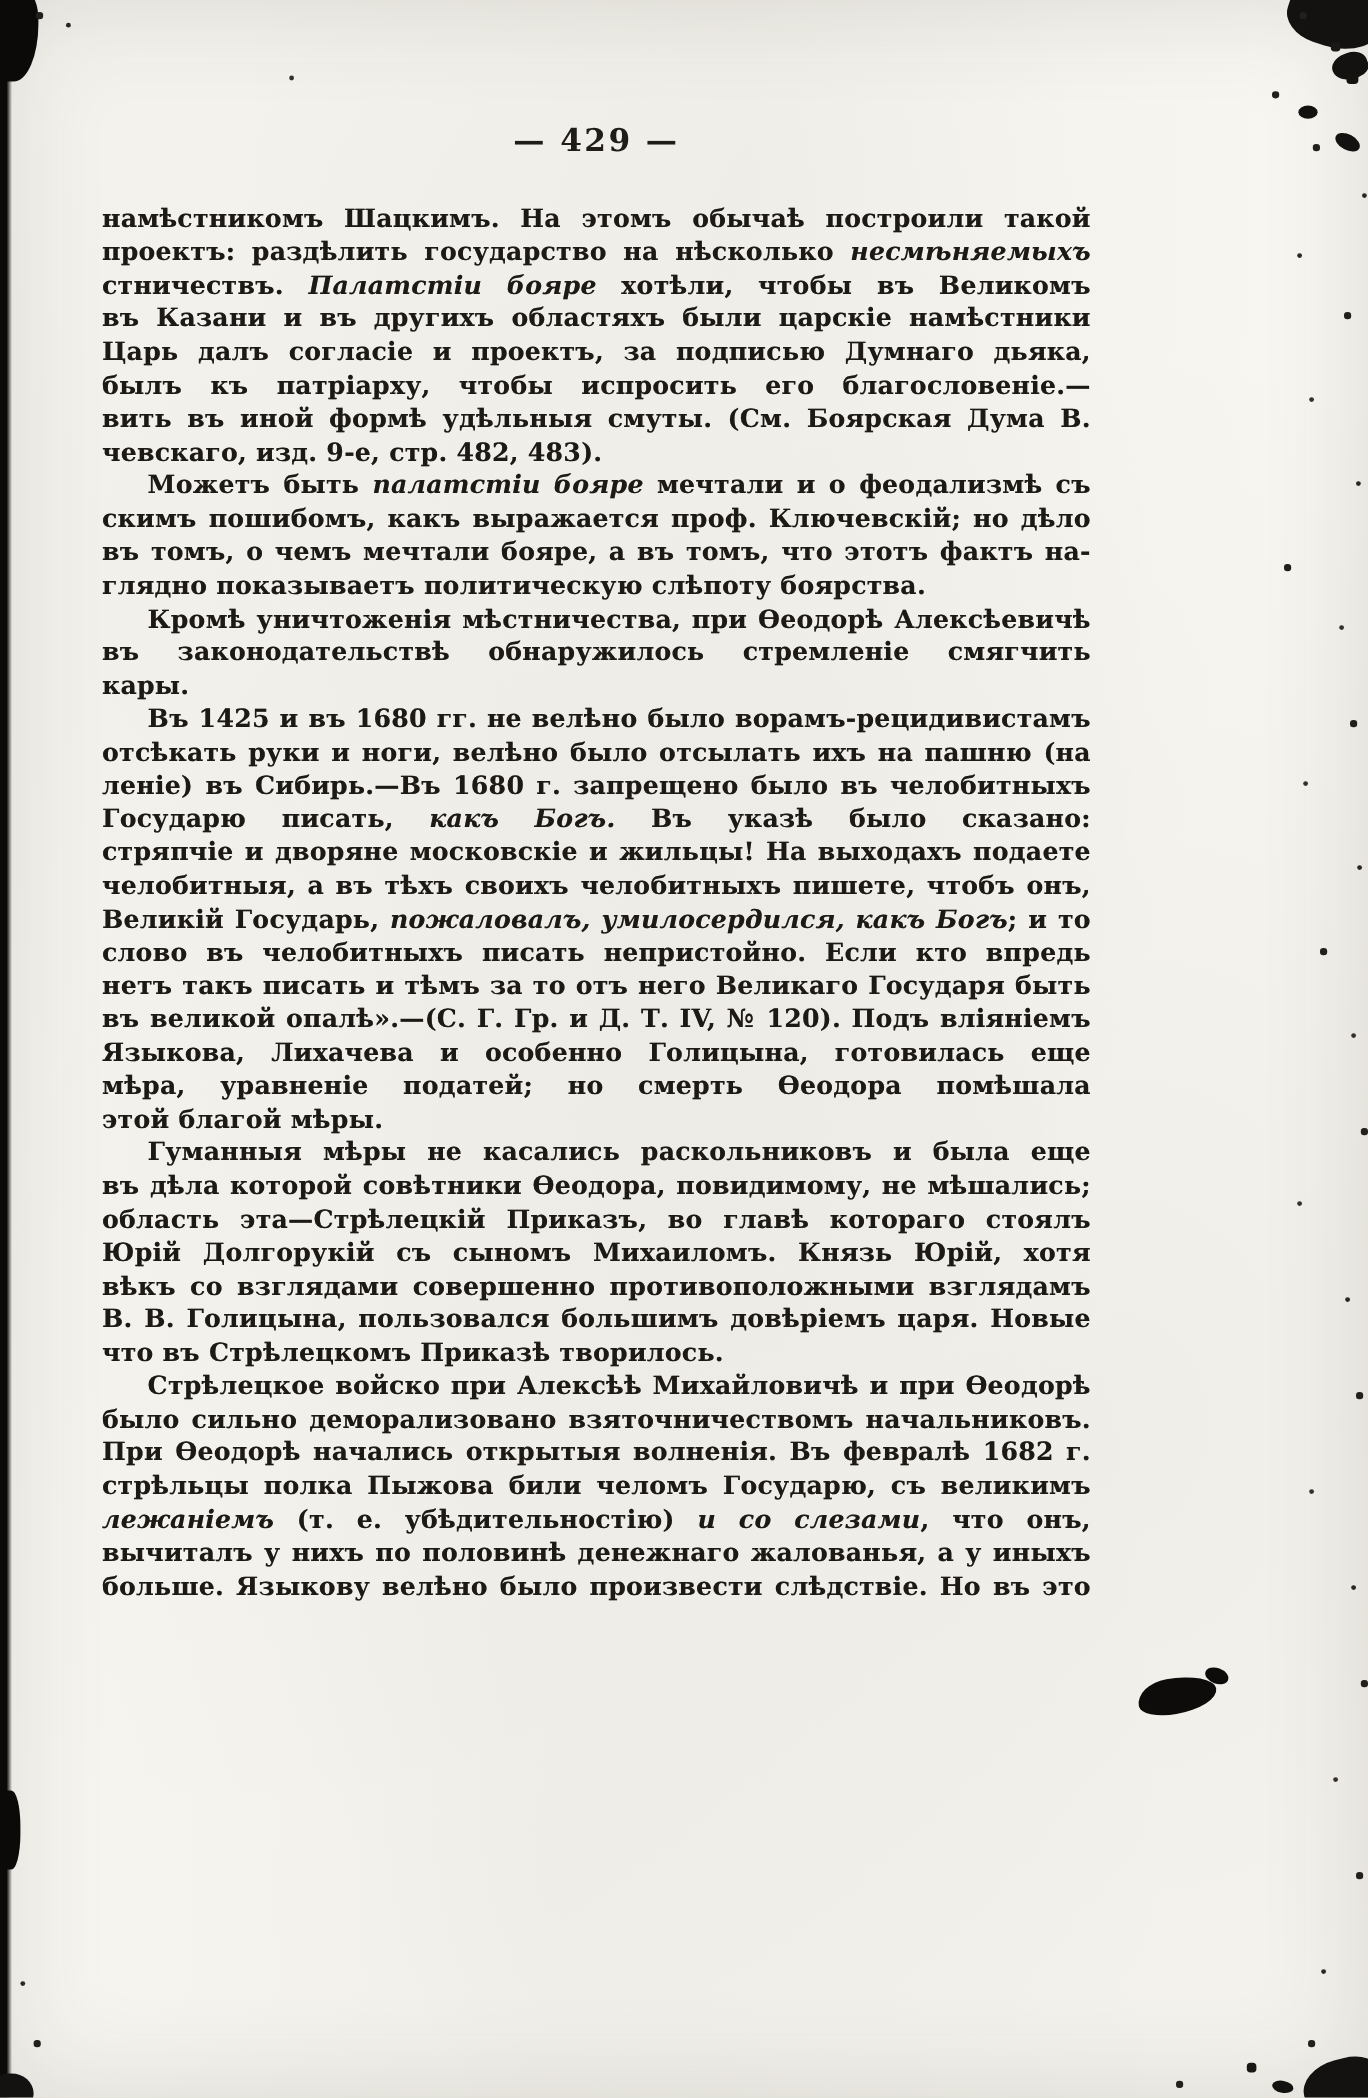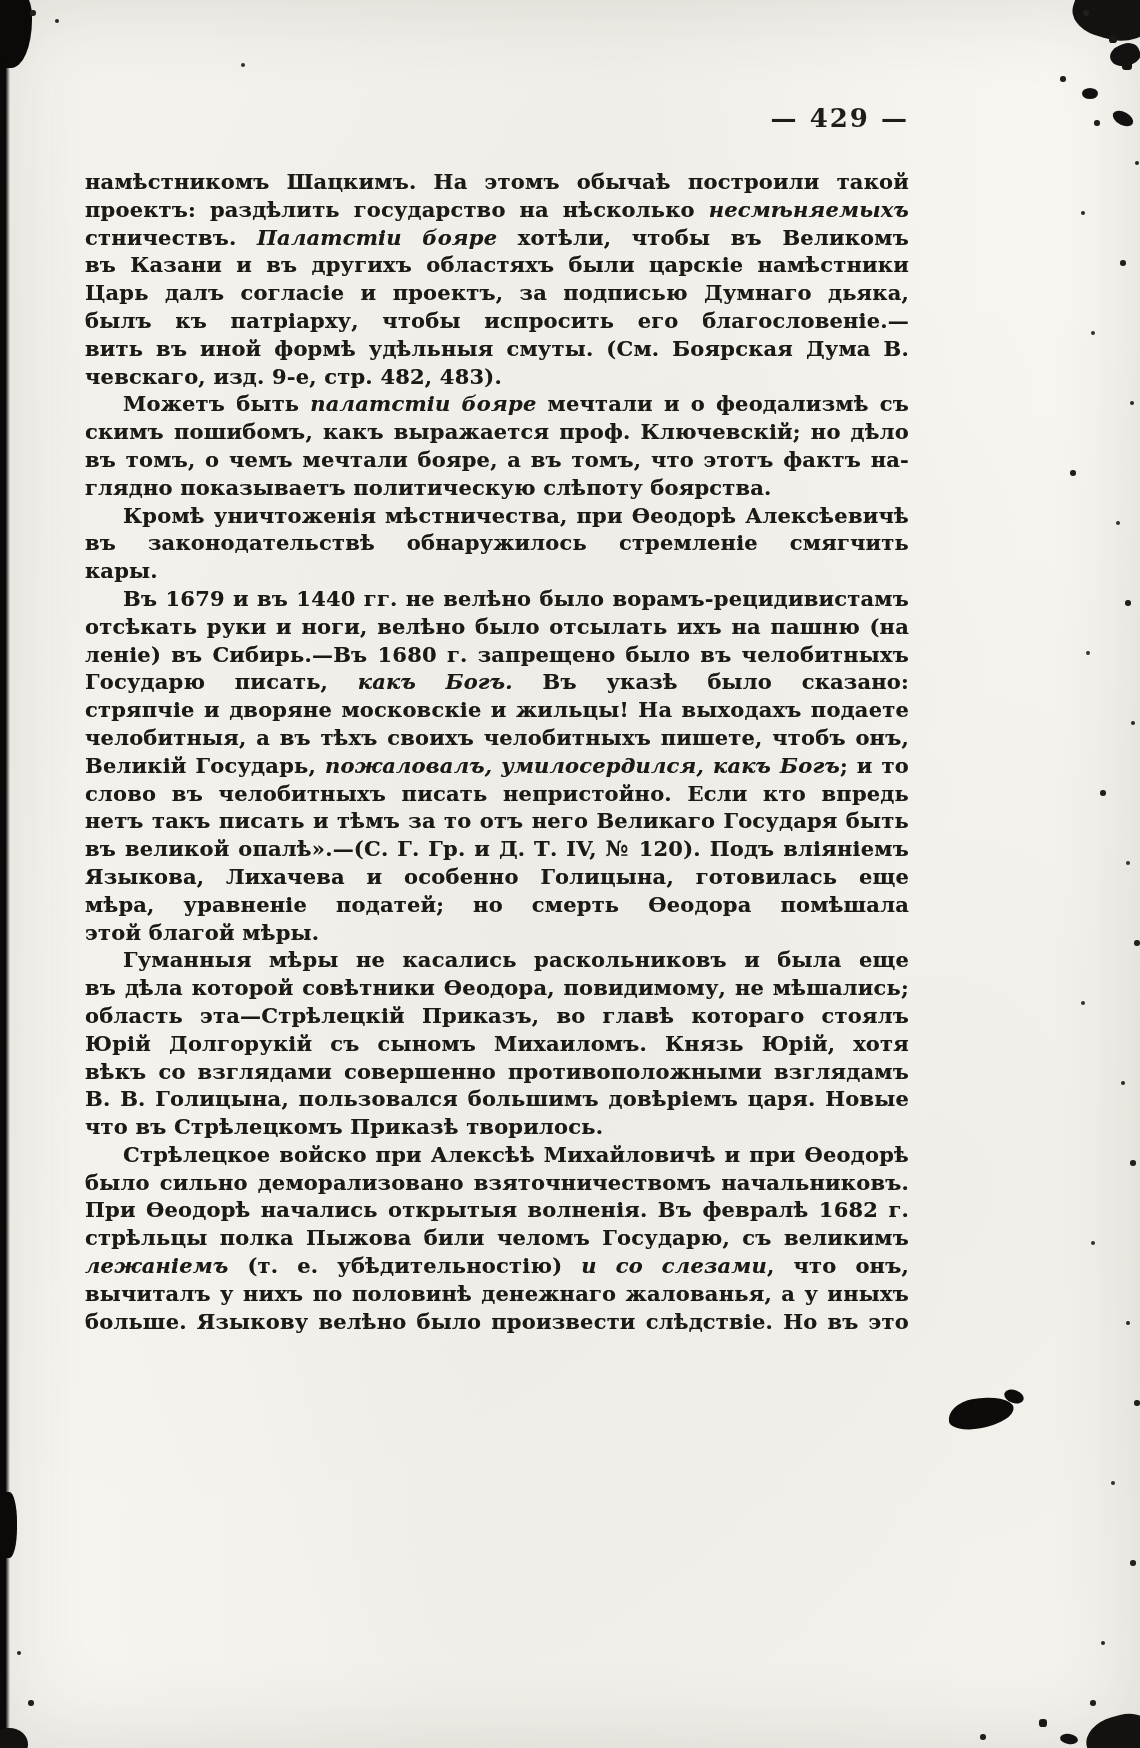--- a/index.html
+++ b/index.html
@@ -20,21 +20,21 @@
     position:absolute; inset:0; pointer-events:none;
     background:
       radial-gradient(ellipse at 18% 28%, rgba(70,58,44,0.035), transparent 60%),
       radial-gradient(ellipse at 82% 68%, rgba(70,58,44,0.045), transparent 55%),
       radial-gradient(ellipse at 55% 8%,  rgba(70,58,44,0.03),  transparent 50%),
       radial-gradient(ellipse at 40% 90%, rgba(70,58,44,0.035), transparent 55%);
   }
 
   .page-header {
     position:absolute; left:85px; top:103px; width:824px;
-    text-align:right;
+    text-align:center;
   }
   .page-number {
     font-size:26px; font-weight:bold; letter-spacing:2px;
     color:#201d18;
   }
 
   .text-block {
     position:absolute; left:85px; top:168px; width:824px;
     font-size:21px;
     line-height:27.8px;
@@ -124,21 +124,21 @@
         <div class="line"><span class="run">скимъ пошибомъ, какъ выражается проф. Ключевскій; но дѣло не</span></div>
         <div class="line"><span class="run">въ томъ, о чемъ мечтали бояре, а въ томъ, что этотъ фактъ на-</span></div>
         <div class="line last"><span class="run">глядно показываетъ политическую слѣпоту боярства.</span></div>
       </div>
       <div class="paragraph">
         <div class="line indent"><span class="run">Кромѣ уничтоженія мѣстничества, при Ѳеодорѣ Алексѣевичѣ</span></div>
         <div class="line"><span class="run">въ законодательствѣ обнаружилось стремленіе смягчить уголовныя</span></div>
         <div class="line last"><span class="run">кары.</span></div>
       </div>
       <div class="paragraph">
-        <div class="line indent"><span class="run">Въ 1679 и въ 1440 гг. не велѣно было ворамъ-рецидивистамъ</span></div>
+        <div class="line indent"><span class="run">Въ 1425 и въ 1680 гг. не велѣно было ворамъ-рецидивистамъ</span></div>
         <div class="line"><span class="run">отсѣкать руки и ноги, велѣно было отсылать ихъ на пашню (на посе-</span></div>
         <div class="line"><span class="run">леніе) въ Сибирь.—Въ 1680 г. запрещено было въ челобитныхъ</span></div>
         <div class="line"><span class="run">Государю писать, </span><span class="run italic">какъ Богъ.</span><span class="run"> Въ указѣ было сказано: «Стольники,</span></div>
         <div class="line"><span class="run">стряпчіе и дворяне московскіе и жильцы! На выходахъ подаете</span></div>
         <div class="line"><span class="run">челобитныя, а въ тѣхъ своихъ челобитныхъ пишете, чтобъ онъ,</span></div>
         <div class="line"><span class="run">Великій Государь, </span><span class="run italic">пожаловалъ, умилосердился, какъ Богъ</span><span class="run">; и то</span></div>
         <div class="line"><span class="run">слово въ челобитныхъ писать непристойно. Если кто впредь дерз-</span></div>
         <div class="line"><span class="run">нетъ такъ писать и тѣмъ за то отъ него Великаго Государя быть</span></div>
         <div class="line"><span class="run">въ великой опалѣ».—(С. Г. Гр. и Д. Т. IV, № 120). Подъ вліяніемъ</span></div>
         <div class="line"><span class="run">Языкова, Лихачева и особенно Голицына, готовилась еще важная</span></div>

